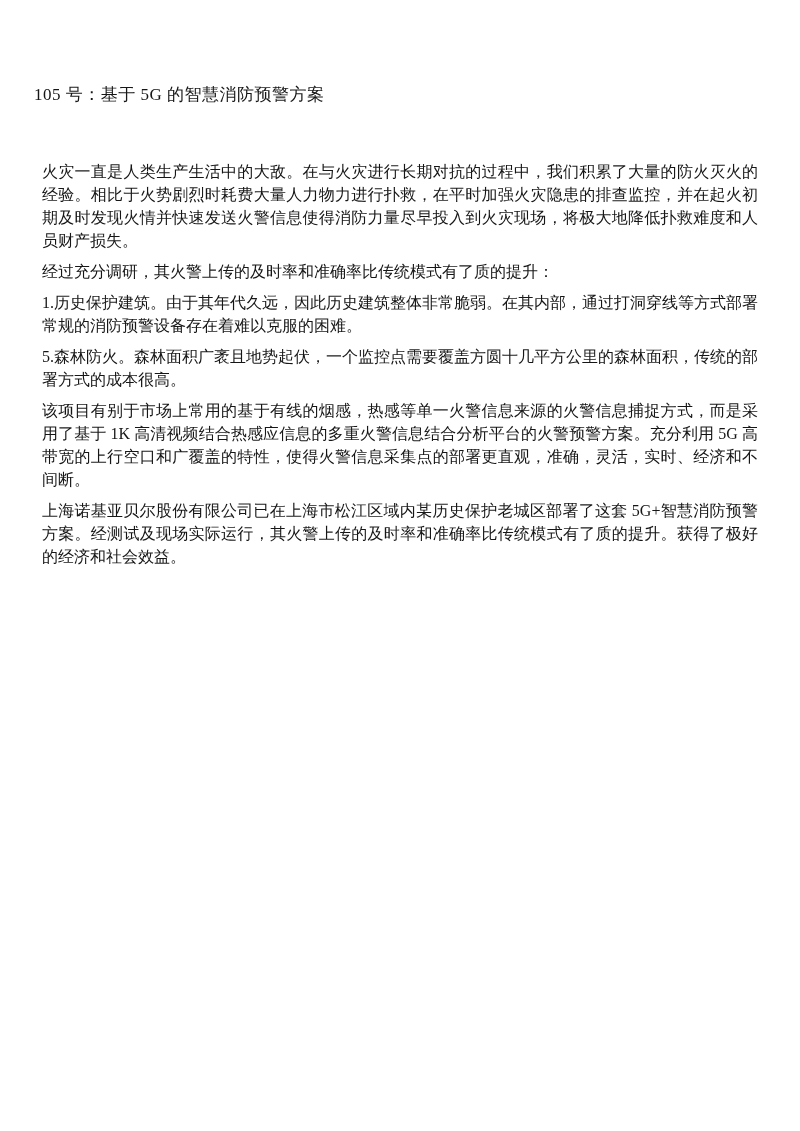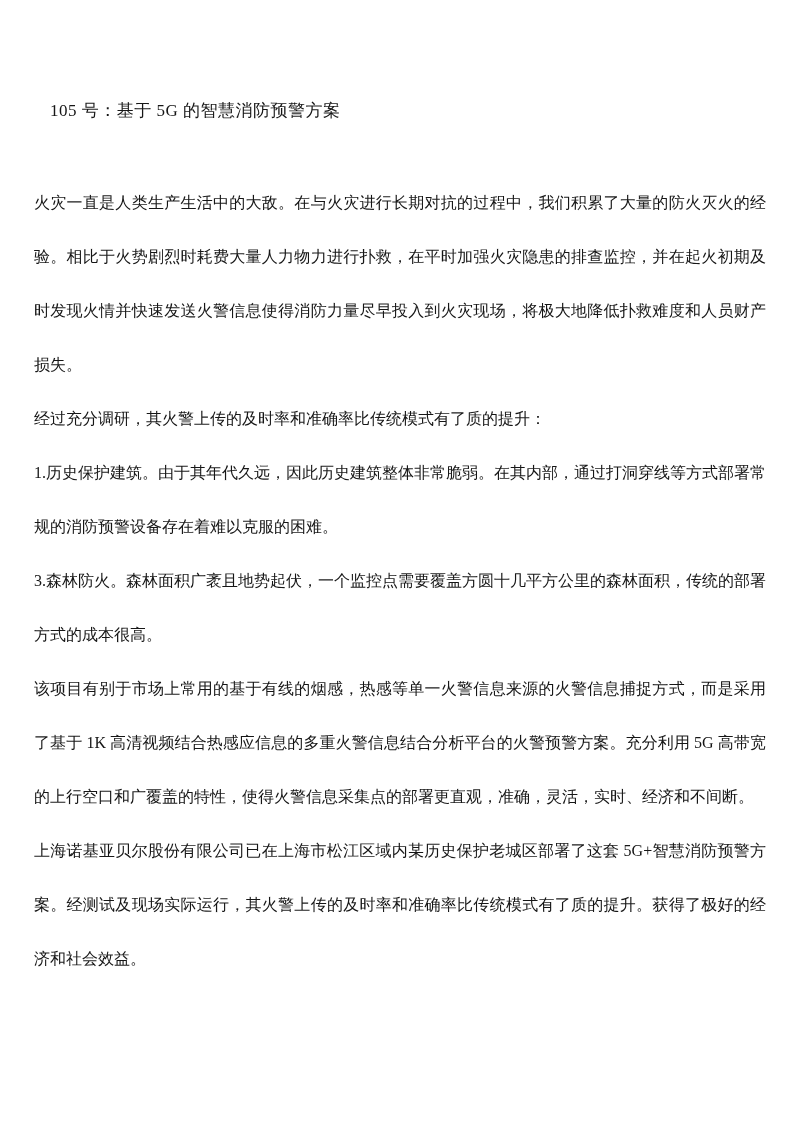--- a/index.html
+++ b/index.html
@@ -13,46 +13,46 @@
     height: 1131px;
     margin: 0 auto;
     background: #ffffff;
     box-sizing: border-box;
     padding: 85px 34px 0 34px;
     overflow: hidden;
     font-family: "Liberation Serif", "DejaVu Serif", serif;
     color: #161616;
   }
   .doc-title {
-    margin: 16px;
+    margin: 0;
     font-size: 17px;
     font-weight: 400;
     line-height: 20px;
     letter-spacing: 0.5px;
     white-space: nowrap;
   }
   .doc-body {
     margin-top: 55px;
   }
   .doc-paragraph {
-    margin: 0;
+    margin: 8px;
     font-size: 16px;
-    line-height: 54px;
+    line-height: 23px;
     text-align: justify;
     text-justify: inter-ideograph;
     word-break: break-all;
   }
 </style>
 </head>
 <body>
 
 <div class="page">
   <h1 class="doc-title">105 号：基于 5G 的智慧消防预警方案</h1>
 
   <div class="doc-body">
     <p class="doc-paragraph">火灾一直是人类生产生活中的大敌。在与火灾进行长期对抗的过程中，我们积累了大量的防火灭火的经验。相比于火势剧烈时耗费大量人力物力进行扑救，在平时加强火灾隐患的排查监控，并在起火初期及时发现火情并快速发送火警信息使得消防力量尽早投入到火灾现场，将极大地降低扑救难度和人员财产损失。</p>
     <p class="doc-paragraph">经过充分调研，其火警上传的及时率和准确率比传统模式有了质的提升：</p>
     <p class="doc-paragraph">1.历史保护建筑。由于其年代久远，因此历史建筑整体非常脆弱。在其内部，通过打洞穿线等方式部署常规的消防预警设备存在着难以克服的困难。</p>
-    <p class="doc-paragraph">3.森林防火。森林面积广袤且地势起伏，一个监控点需要覆盖方圆十几平方公里的森林面积，传统的部署方式的成本很高。</p>
+    <p class="doc-paragraph">5.森林防火。森林面积广袤且地势起伏，一个监控点需要覆盖方圆十几平方公里的森林面积，传统的部署方式的成本很高。</p>
     <p class="doc-paragraph">该项目有别于市场上常用的基于有线的烟感，热感等单一火警信息来源的火警信息捕捉方式，而是采用了基于 1K 高清视频结合热感应信息的多重火警信息结合分析平台的火警预警方案。充分利用 5G 高带宽的上行空口和广覆盖的特性，使得火警信息采集点的部署更直观，准确，灵活，实时、经济和不间断。</p>
     <p class="doc-paragraph">上海诺基亚贝尔股份有限公司已在上海市松江区域内某历史保护老城区部署了这套 5G+智慧消防预警方案。经测试及现场实际运行，其火警上传的及时率和准确率比传统模式有了质的提升。获得了极好的经济和社会效益。</p>
   </div>
 </div>
 
 </body></html>

